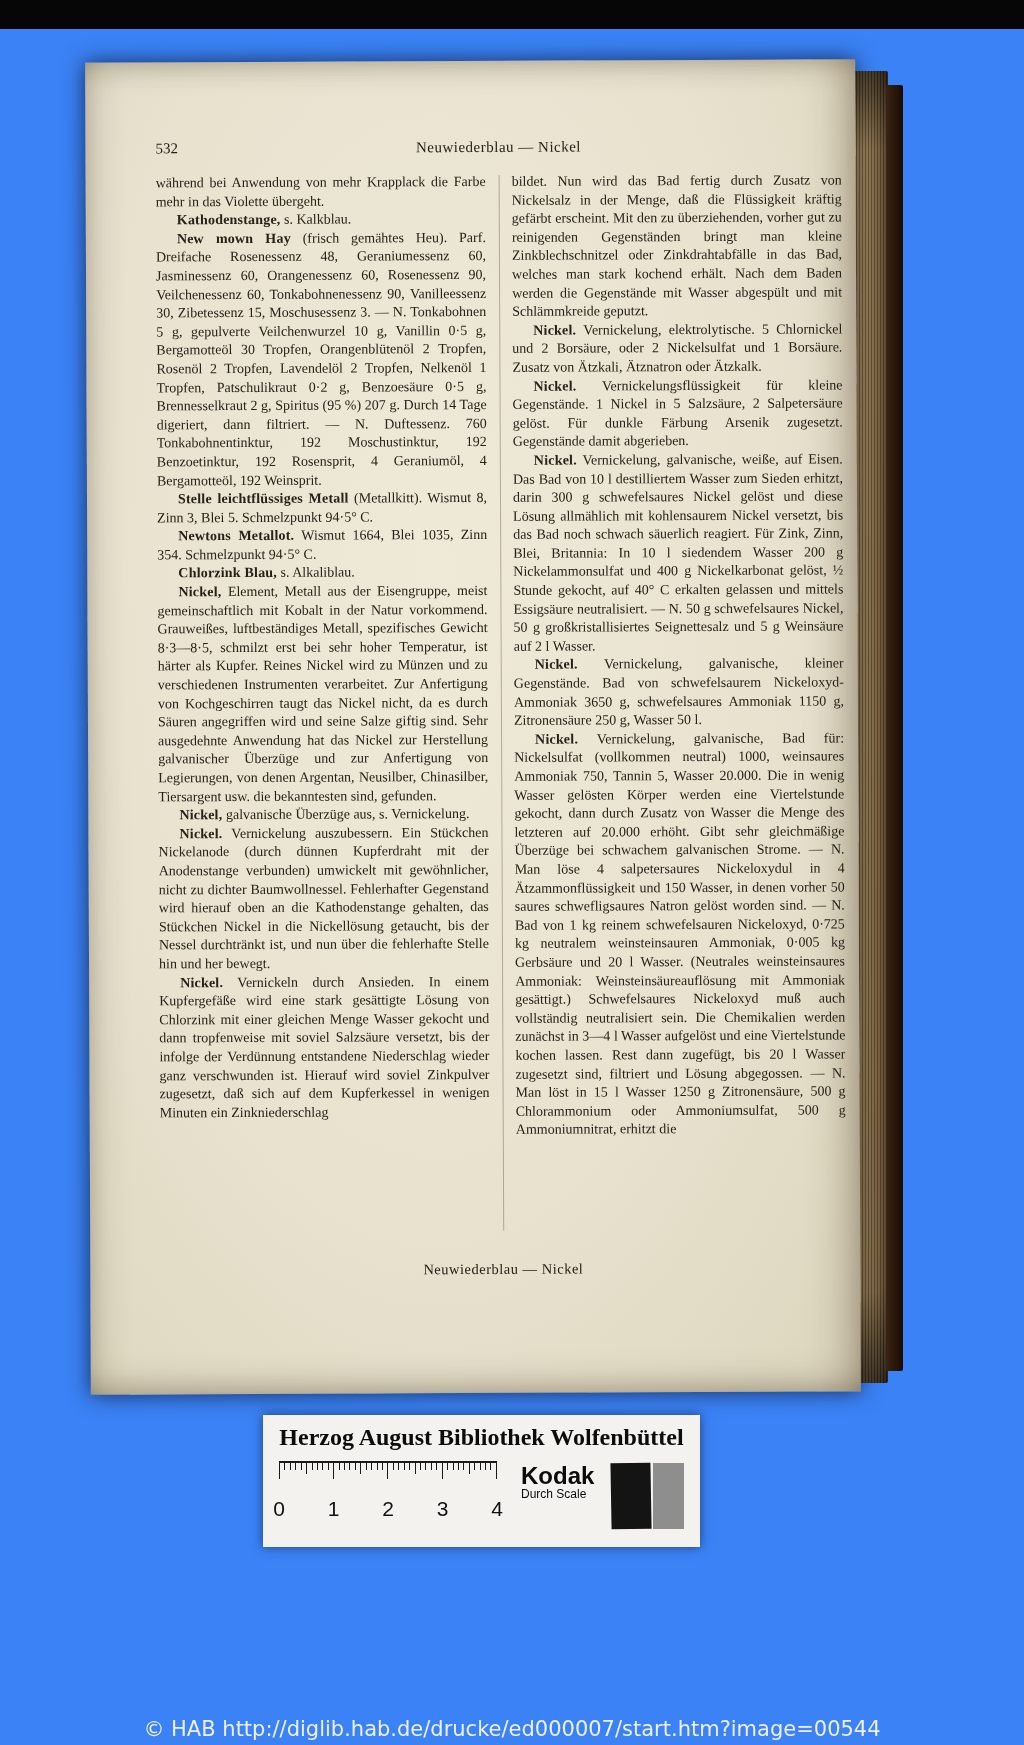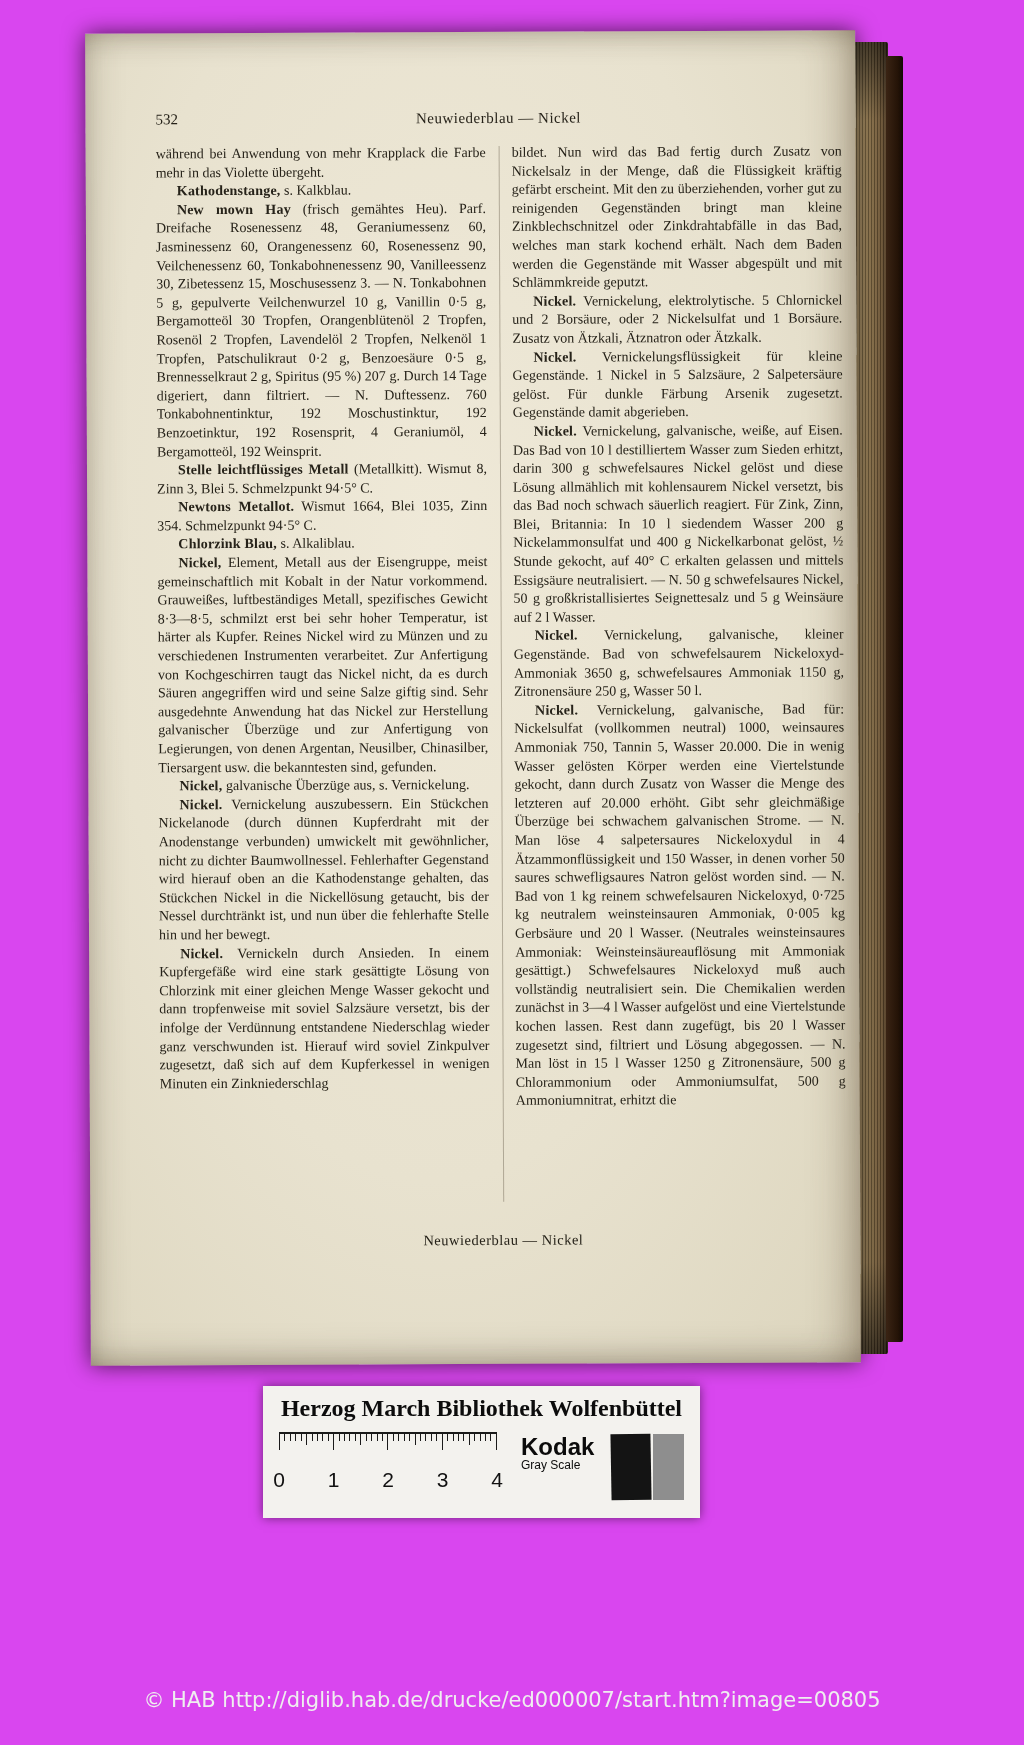--- a/index.html
+++ b/index.html
@@ -5,21 +5,21 @@
   html,body{margin:0;padding:0;}
   body{
     width:1024px;height:1745px;
     background:#060606;
     position:relative;
     overflow:hidden;
     font-family:"Liberation Serif", serif;
   }
 
   
-  .scene{position:absolute;inset:0;background:#d946ef;}
+  .scene{position:absolute;inset:0;background:#3b82f6;margin-top:29px;}
 
   .fore-edge{
     position:absolute;left:850px;top:42px;width:38px;height:1312px;
     background:
       repeating-linear-gradient(90deg, rgba(0,0,0,0.28) 0 1px, rgba(255,255,255,0.05) 1px 3px),
       linear-gradient(180deg, rgba(0,0,0,0.55) 0%, rgba(0,0,0,0) 6%, rgba(0,0,0,0) 93%, rgba(0,0,0,0.55) 100%),
       linear-gradient(90deg,#ab9268 0%,#93794f 45%,#6e5636 80%,#4a3620 100%);
     border-radius:2px;
   }
   .cover-edge{
@@ -152,21 +152,21 @@
             <p><b>Nickel.</b> Vernickelung, galvanische, Bad für: Nickelsulfat (vollkommen neutral) 1000, weinsaures Ammoniak 750, Tannin 5, Wasser 20.000. Die in wenig Wasser gelösten Körper werden eine Viertelstunde gekocht, dann durch Zusatz von Wasser die Menge des letzteren auf 20.000 erhöht. Gibt sehr gleichmäßige Überzüge bei schwachem galvanischen Strome. — N. Man löse 4 salpetersaures Nickeloxydul in 4 Ätzammonflüssigkeit und 150 Wasser, in denen vorher 50 saures schwefligsaures Natron gelöst worden sind. — N. Bad von 1 kg reinem schwefelsauren Nickeloxyd, 0·725 kg neutralem weinsteinsauren Ammoniak, 0·005 kg Gerbsäure und 20 l Wasser. (Neutrales weinsteinsaures Ammoniak: Weinsteinsäureauflösung mit Ammoniak gesättigt.) Schwefelsaures Nickeloxyd muß auch vollständig neutralisiert sein. Die Chemikalien werden zunächst in 3—4 l Wasser aufgelöst und eine Viertelstunde kochen lassen. Rest dann zugefügt, bis 20 l Wasser zugesetzt sind, filtriert und Lösung abgegossen. — N. Man löst in 15 l Wasser 1250 g Zitronensäure, 500 g Chlorammonium oder Ammoniumsulfat, 500 g Ammoniumnitrat, erhitzt die</p>
           </div>
       </div>
 
       <div class="running-foot">Neuwiederblau — Nickel</div>
 
     </div>
   </div>
 
   <div class="colorbar">
-    <div class="lib-title">Herzog March Bibliothek Wolfenbüttel</div>
+    <div class="lib-title">Herzog August Bibliothek Wolfenbüttel</div>
     <div class="bar-row">
       <div class="ruler">
         <div class="ruler-ticks">
             <div class="tick t10"></div>
             <div class="tick t1"></div>
             <div class="tick t1"></div>
             <div class="tick t1"></div>
             <div class="tick t1"></div>
             <div class="tick t5"></div>
             <div class="tick t1"></div>
@@ -208,24 +208,24 @@
         <div class="ruler-numbers">
             <span style="left: 0px;">0</span>
             <span style="left: 54.5px;">1</span>
             <span style="left: 109px;">2</span>
             <span style="left: 163.5px;">3</span>
             <span style="left: 218px;">4</span>
           </div>
       </div>
       <div class="kodak">
         <div class="kodak-label">Kodak</div>
-        <div class="kodak-sublabel">Gray Scale</div>
+        <div class="kodak-sublabel">Durch Scale</div>
       </div>
       <div class="patches">
         <div class="patch-black"></div>
         <div class="patch-gray"></div>
       </div>
     </div>
   </div>
 
-  <div class="caption">© HAB http://diglib.hab.de/drucke/ed000007/start.htm?image=00805</div>
+  <div class="caption">© HAB http://diglib.hab.de/drucke/ed000007/start.htm?image=00544</div>
 
 </div>
 
 </body></html>

